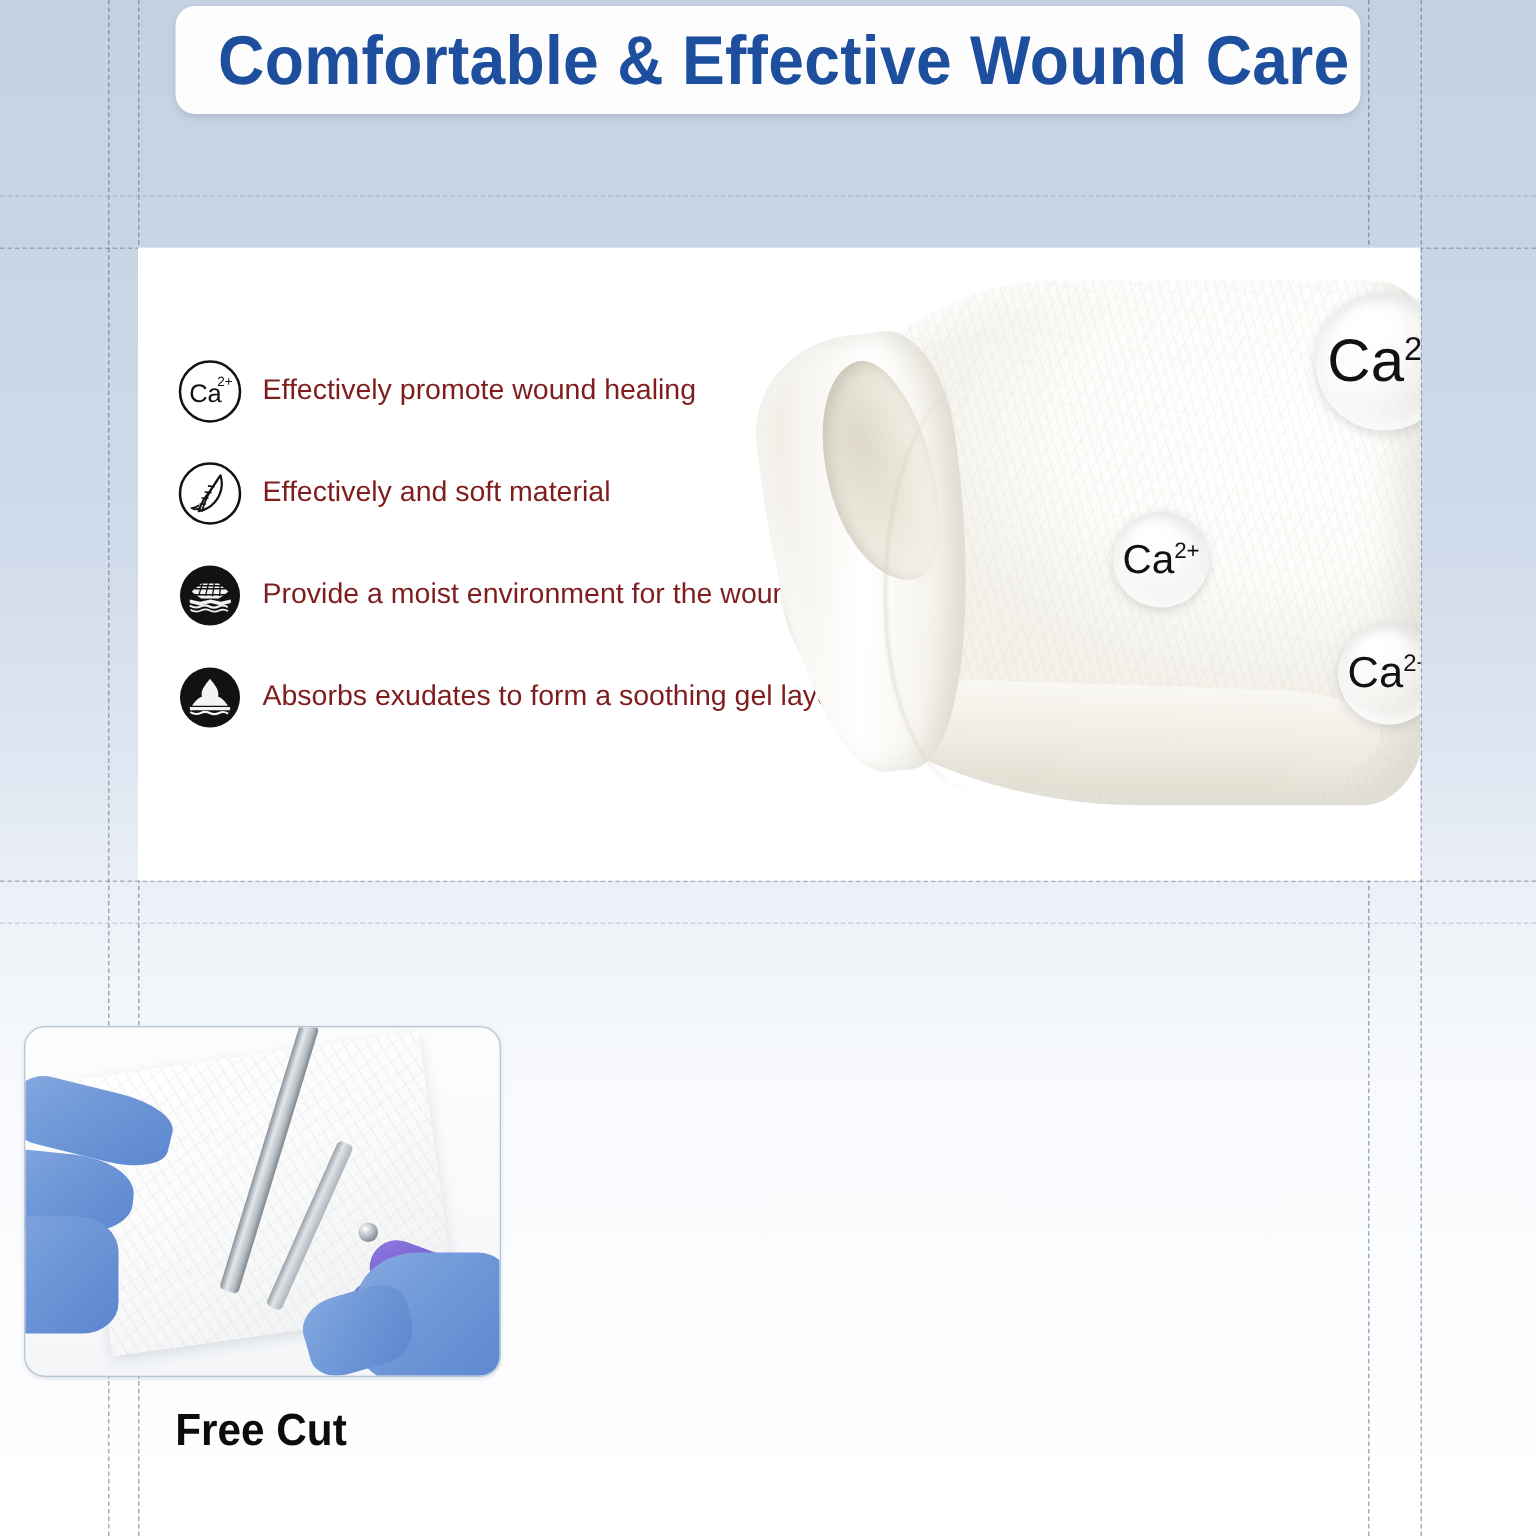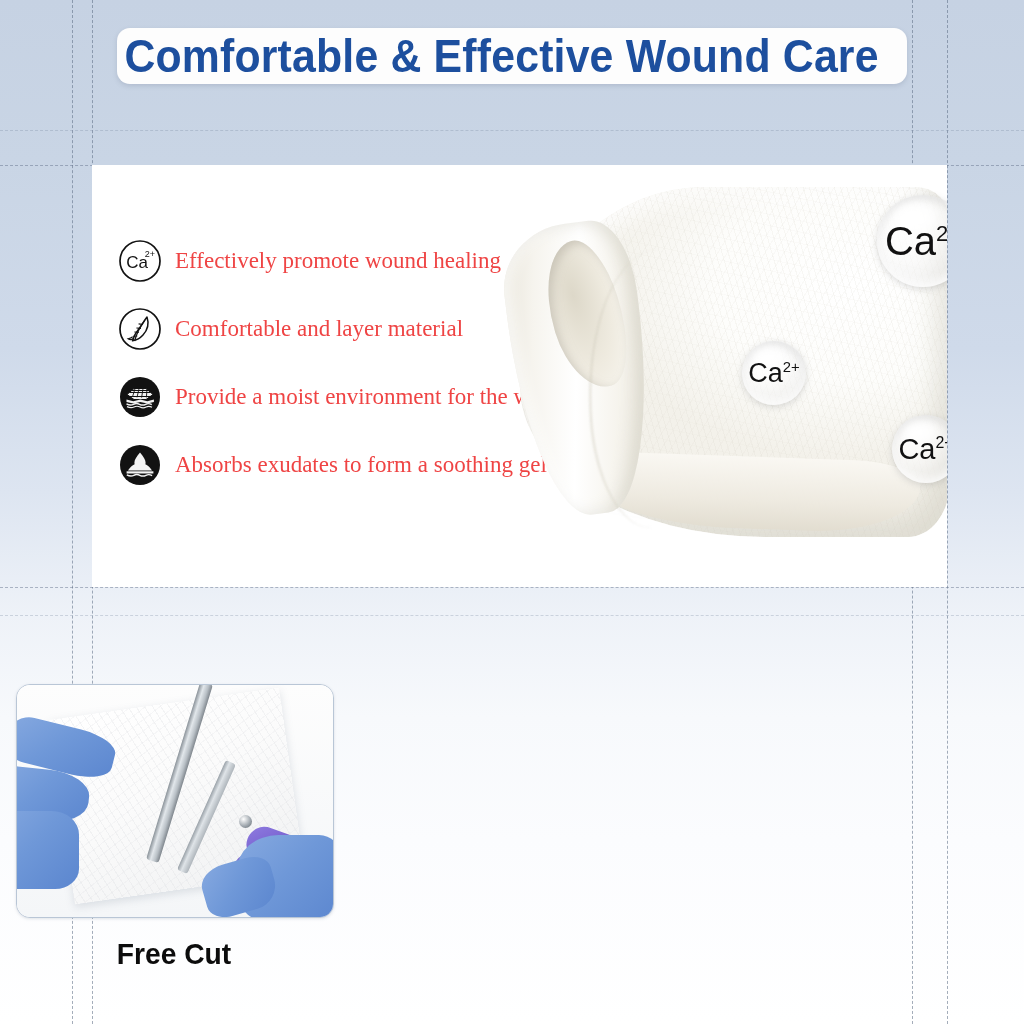--- a/index.html
+++ b/index.html
@@ -14,43 +14,43 @@
   }
 
   
   .guide{position:absolute;pointer-events:none;}
   .guide.v{top:0;bottom:0;width:0;border-left:1px dashed rgba(90,105,130,.55);}
   .guide.h{left:0;right:0;height:0;border-top:1px dashed rgba(90,105,130,.45);}
   .guide.faint{border-color:rgba(120,135,160,.30);}
 
   
   #banner{
-    position:absolute;left:117px;top:28px;width:790px;height:56px;
+    position:absolute;left:117px;top:4px;width:790px;height:72px;
     background:#fdfdfd;border-radius:13px;
     box-shadow:0 2px 5px rgba(70,85,110,.18);
-    display:flex;align-items:center;justify-content:flex-end;
+    display:flex;align-items:center;justify-content:flex-start;
   }
   #banner-title{
     font-family:"Liberation Sans Narrow","Liberation Sans",sans-serif;
     font-weight:700;font-size:46px;letter-spacing:.2px;
     color:#1d4f9e;white-space:nowrap;
     transform:scaleX(.93);transform-origin:center;
   }
 
   
   #panel{
     position:absolute;left:92px;top:165px;width:855px;height:422px;
     background:#ffffff;overflow:hidden;
   }
 
   
   #features{position:absolute;left:26px;top:62px;width:560px;}
   .feat{display:flex;align-items:center;height:68px;}
   .feat-ico{width:44px;height:44px;flex:0 0 44px;margin-right:13px;}
-  .feat-txt{font-size:23px;color:#ef4444;line-height:1.2;white-space:nowrap;font-family:Liberation Serif, serif;}
+  .feat-txt{font-size:19px;color:#7f1d1d;line-height:1.2;white-space:nowrap;}
 
   
   #product{position:absolute;left:400px;top:-8px;width:470px;height:430px;}
 
   .pad-shadow{
     position:absolute;left:70px;top:300px;width:320px;height:60px;
     background:radial-gradient(ellipse at 50% 50%,rgba(120,130,150,.20),rgba(120,130,150,0) 70%);
     filter:blur(6px);
   }
   
@@ -275,21 +275,21 @@
       <div class="feat">
         <span class="feat-ico">
           <svg viewBox="0 0 44 44" width="44" height="44">
             <circle cx="22" cy="22" r="20" fill="none" stroke="#121212" stroke-width="1.7"></circle>
             <path d="M29 10c2 6 .5 13-4 18-3 3.4-7 5.2-10.5 5.8 1.2-4 3.6-8.6 6.6-12.2 2.6-3.2 5.5-8.6 7.9-11.6z" fill="none" stroke="#121212" stroke-width="1.5" stroke-linejoin="round"></path>
             <path d="M27 13c-2.6 3.4-5 7.4-6.8 11.2-1.7 3.6-2.9 7-3.6 9.8" fill="none" stroke="#121212" stroke-width="1.2"></path>
             <path d="M25 17.5l-4.4-.6M23 21.4l-4.6-.4M21 25.2l-4.6-.2M19.3 29l-4.3.2" fill="none" stroke="#121212" stroke-width="1.1"></path>
             <path d="M15.5 31.5c-2 1.4-4 1.3-5.4.3 1.6-.3 3.3-1 4.6-2" fill="none" stroke="#121212" stroke-width="1.2"></path>
           </svg>
         </span>
-        <span class="feat-txt">Comfortable and layer material</span>
+        <span class="feat-txt">Effectively and soft material</span>
       </div>
 
       <div class="feat">
         <span class="feat-ico">
           <svg viewBox="0 0 44 44" width="44" height="44">
             <circle cx="22" cy="22" r="20" fill="#121212"></circle>
             <path d="M9 19.5l7-6h12l7 6-7 5H16z" fill="#f2f2f2" stroke="#121212" stroke-width="1"></path>
             <path d="M12 17.5h20M13.5 15.5h17M11 21.5h22" stroke="#121212" stroke-width="1"></path>
             <path d="M17 13.8l-2.5 8M21 13.8l-2 8.5M25 13.8l-1.4 8.8M29 13.8l-.6 8.6" stroke="#121212" stroke-width=".9"></path>
             <path d="M8.5 24.6l6.8 1.6 7-1.6 7 1.6 6.6-1.6v2.4l-6.6 1.6-7-1.6-7 1.6-6.8-1.6z" fill="#f2f2f2"></path>

